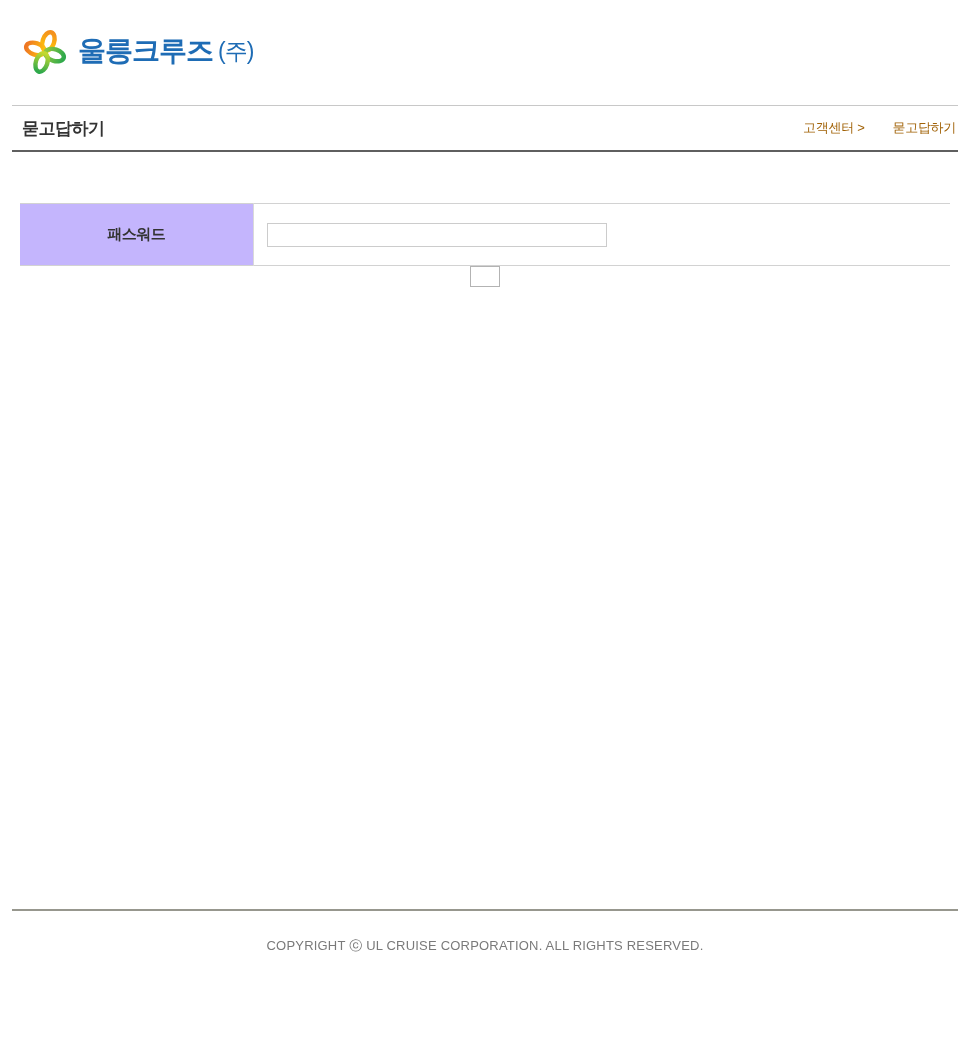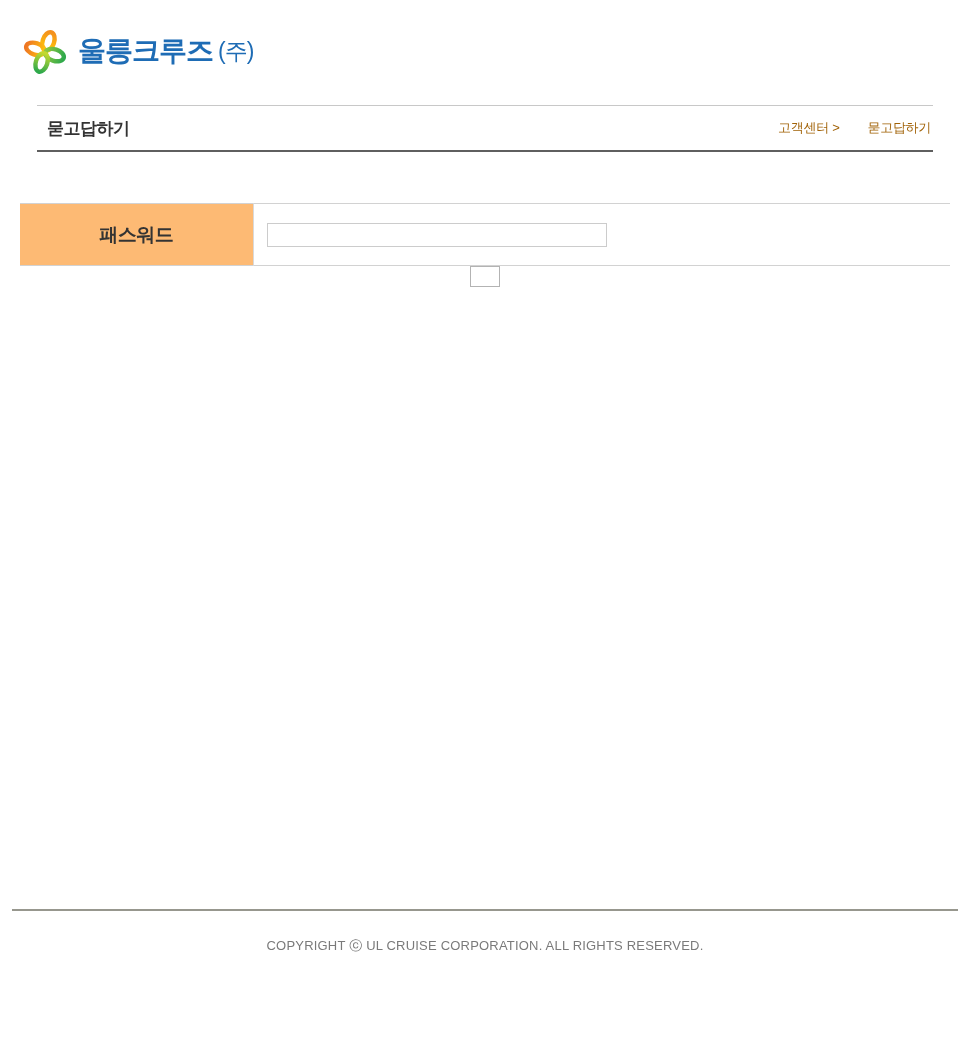--- a/index.html
+++ b/index.html
@@ -40,21 +40,21 @@
   .logo-suffix {
     margin-left: 5px;
     font-size: 23px;
     font-weight: 400;
     letter-spacing: -1px;
     color: #1e6cb5;
   }
 
   
   .title-bar {
-    margin: 0 37px;
+    margin: 0 12px;
     height: 47px;
     border-top: 1px solid #c8c8c8;
     border-bottom: 2px solid #5f5f5f;
     display: flex;
     align-items: center;
     justify-content: space-between;
     padding: 0 2px 0 10px;
   }
   .page-title {
     margin: 0;
@@ -77,23 +77,23 @@
   .pw-table {
     margin: 51px 20px 0 20px;
     width: 930px;
     border-collapse: collapse;
     border-top: 1px solid #d2d2d2;
     border-bottom: 1px solid #d2d2d2;
   }
   .pw-table th {
     width: 233px;
     height: 62px;
-    background: #fdba74;
+    background: #c4b5fd;
     border-right: 1px solid #d9d9d9;
-    font-size: 19px;
+    font-size: 15px;
     font-weight: bold;
     color: #333333;
     text-align: center;
     letter-spacing: -0.5px;
   }
   .pw-table td {
     background: #ffffff;
     padding-left: 13px;
   }
   .pw-input {

